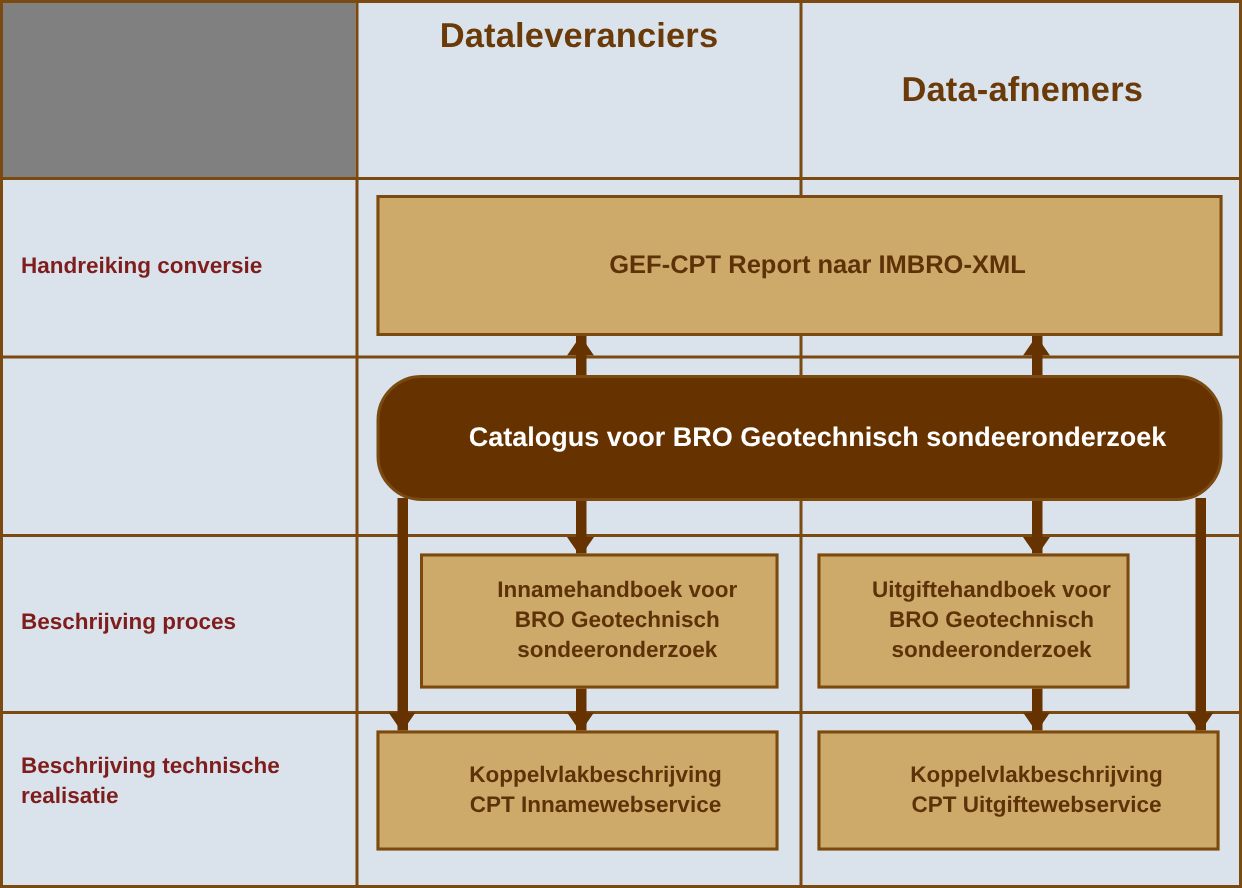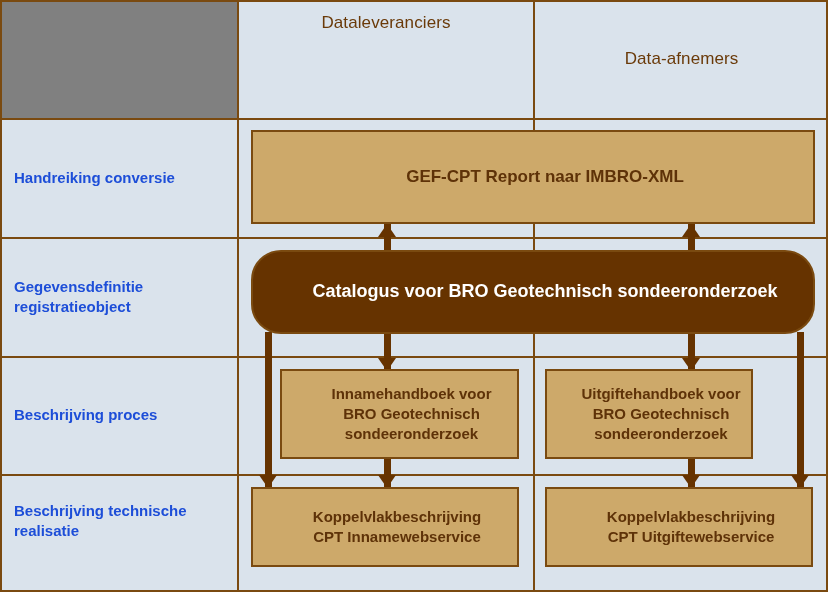--- a/index.html
+++ b/index.html
@@ -37,36 +37,36 @@
     background: #808080;
   }
 
   
   .col-header {
     position: absolute;
     top: 6px;
     height: 34px;
     line-height: 34px;
     text-align: center;
-    font-size: 17px;
-    font-weight: normal;
+    font-size: 23px;
+    font-weight: bold;
     color: #6a3a09;
     letter-spacing: 0.1px;
   }
   #hdr-suppliers { left: 239px; width: 294px; }
   #hdr-consumers { left: 535px; width: 293px; margin-top: 36px; }
 
   
   .row-label {
     position: absolute;
     left: 14px;
     width: 216px;
     font-size: 15px;
     font-weight: bold;
-    color: #1d4ed8;
+    color: #7f1d1d;
     line-height: 1.35;
     display: flex;
     align-items: center;
     white-space: pre-line;
   }
 
   
   .node {
     position: absolute;
     box-sizing: border-box;
@@ -132,22 +132,20 @@
 
   <div class="grid-line vline" style="left:0px;   height:592px;"></div>
   <div class="grid-line vline" style="left:237px; height:592px;"></div>
   <div class="grid-line vline" style="left:533px; height:592px;"></div>
   <div class="grid-line vline" style="left:826px; height:592px;"></div>
 
   <div id="hdr-suppliers" class="col-header">Dataleveranciers</div>
   <div id="hdr-consumers" class="col-header">Data-afnemers</div>
 
   <div class="row-label" style="top:120px; height:116px;">Handreiking conversie</div>
-  <div class="row-label" style="top:239px; height:116px;">Gegevensdefinitie
-registratieobject</div>
   <div class="row-label" style="top:358px; height:115px;">Beschrijving proces</div>
   <div class="row-label" style="top:464px; height:114px;">Beschrijving technische
 realisatie</div>
 
   <div class="shaft" style="left:384px; top:224px; height:28px;"></div>
   <div class="head up" style="left:378px; top:224px;"></div>
 
   <div class="shaft" style="left:688px; top:224px; height:28px;"></div>
   <div class="head up" style="left:682px; top:224px;"></div>
 

